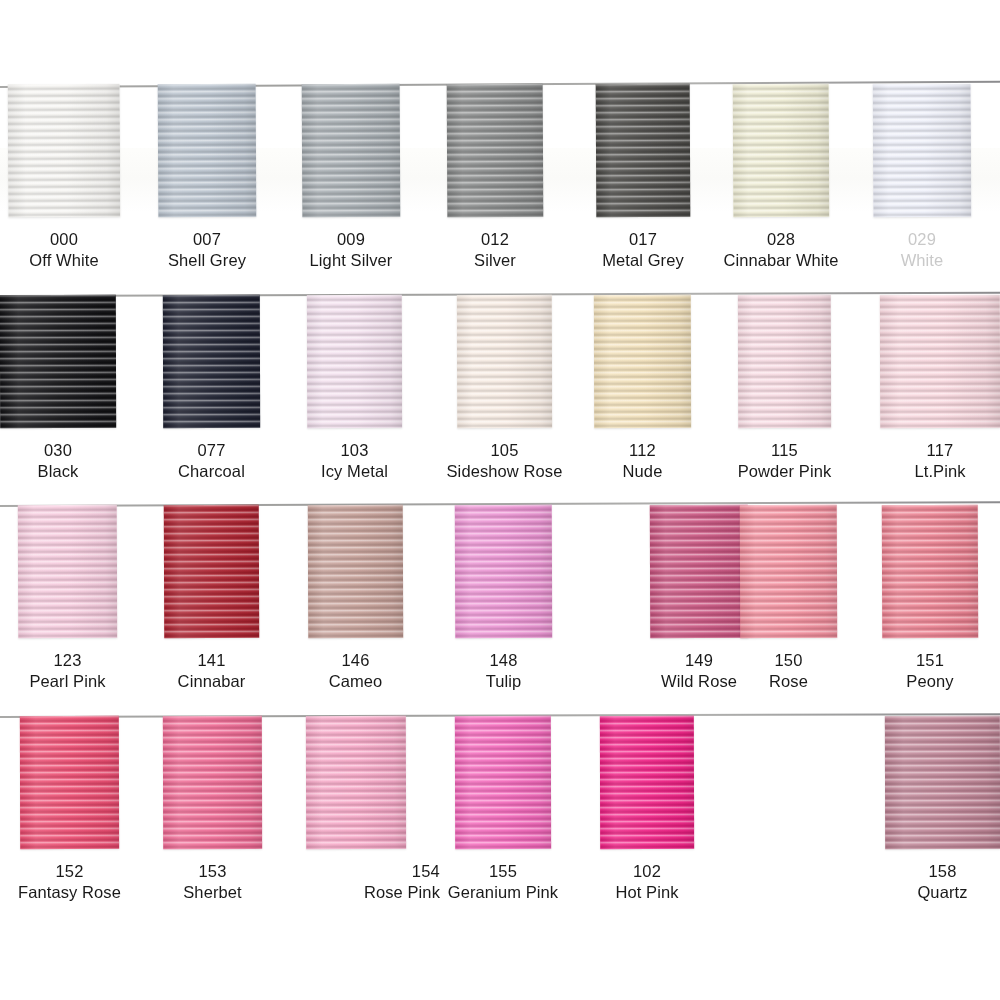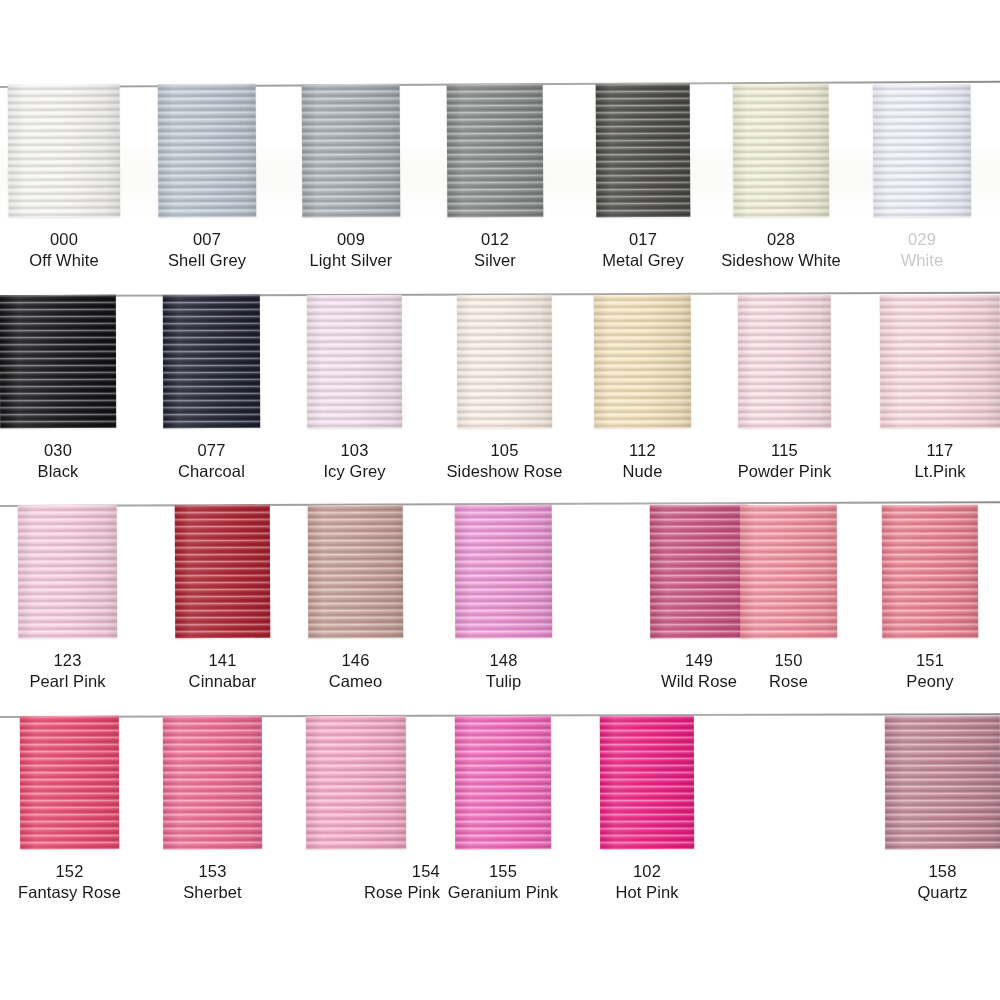--- a/index.html
+++ b/index.html
@@ -134,21 +134,21 @@
         <div class="ribbon" style="left: 0px; width: 94px; background: rgb(75, 74, 71); transform: rotate(-0.3deg);"></div>
         <div class="caption" style="left: -34px; width: 162px;">
           <span class="code">017</span>
           <span class="name">Metal Grey</span>
         </div>
       </div>
       <div class="cell" style="left: 733px; width: 96px;">
         <div class="ribbon" style="left: 0px; width: 96px; background: rgb(241, 239, 214); transform: rotate(-0.3deg);"></div>
         <div class="caption" style="left: -34px; width: 164px;">
           <span class="code">028</span>
-          <span class="name">Sideshow White</span>
+          <span class="name">Cinnabar White</span>
         </div>
       </div>
       <div class="cell" style="left: 873px; width: 98px;">
         <div class="ribbon" style="left: 0px; width: 98px; background: rgb(239, 241, 251); transform: rotate(-0.3deg);"></div>
         <div class="caption faded" style="left: -34px; width: 166px;">
           <span class="code">029</span>
           <span class="name">White</span>
         </div>
       </div>
     </div>
@@ -165,21 +165,21 @@
         <div class="ribbon" style="left: 0px; width: 97px; background: rgb(29, 32, 48); transform: rotate(-0.18deg);"></div>
         <div class="caption" style="left: -34px; width: 165px;">
           <span class="code">077</span>
           <span class="name">Charcoal</span>
         </div>
       </div>
       <div class="cell" style="left: 307px; width: 95px;">
         <div class="ribbon" style="left: 0px; width: 95px; background: rgb(245, 226, 240); transform: rotate(-0.18deg);"></div>
         <div class="caption" style="left: -34px; width: 163px;">
           <span class="code">103</span>
-          <span class="name">Icy Grey</span>
+          <span class="name">Icy Metal</span>
         </div>
       </div>
       <div class="cell" style="left: 457px; width: 80px;">
         <div class="ribbon" style="left: 0px; width: 95px; background: rgb(250, 238, 229); transform: rotate(-0.18deg);"></div>
         <div class="caption" style="left: -34px; width: 163px;">
           <span class="code">105</span>
           <span class="name">Sideshow Rose</span>
         </div>
       </div>
       <div class="cell" style="left: 594px; width: 97px;">
@@ -206,21 +206,21 @@
     </div>
   <div class="row row-3">
     <div class="rail rail-3"></div>
   <div class="cell" style="left: 18px; width: 99px;">
         <div class="ribbon" style="left: 0px; width: 99px; background: rgb(249, 205, 224); transform: rotate(-0.22deg);"></div>
         <div class="caption" style="left: -34px; width: 167px;">
           <span class="code">123</span>
           <span class="name">Pearl Pink</span>
         </div>
       </div>
-      <div class="cell" style="left: 164px; width: 95px; margin-left: 11px;">
+      <div class="cell" style="left: 164px; width: 95px;">
         <div class="ribbon" style="left: 0px; width: 95px; background: rgb(176, 33, 47); transform: rotate(-0.22deg);"></div>
         <div class="caption" style="left: -34px; width: 163px;">
           <span class="code">141</span>
           <span class="name">Cinnabar</span>
         </div>
       </div>
       <div class="cell" style="left: 308px; width: 95px;">
         <div class="ribbon" style="left: 0px; width: 95px; background: rgb(200, 161, 153); transform: rotate(-0.22deg);"></div>
         <div class="caption" style="left: -34px; width: 163px;">
           <span class="code">146</span>

